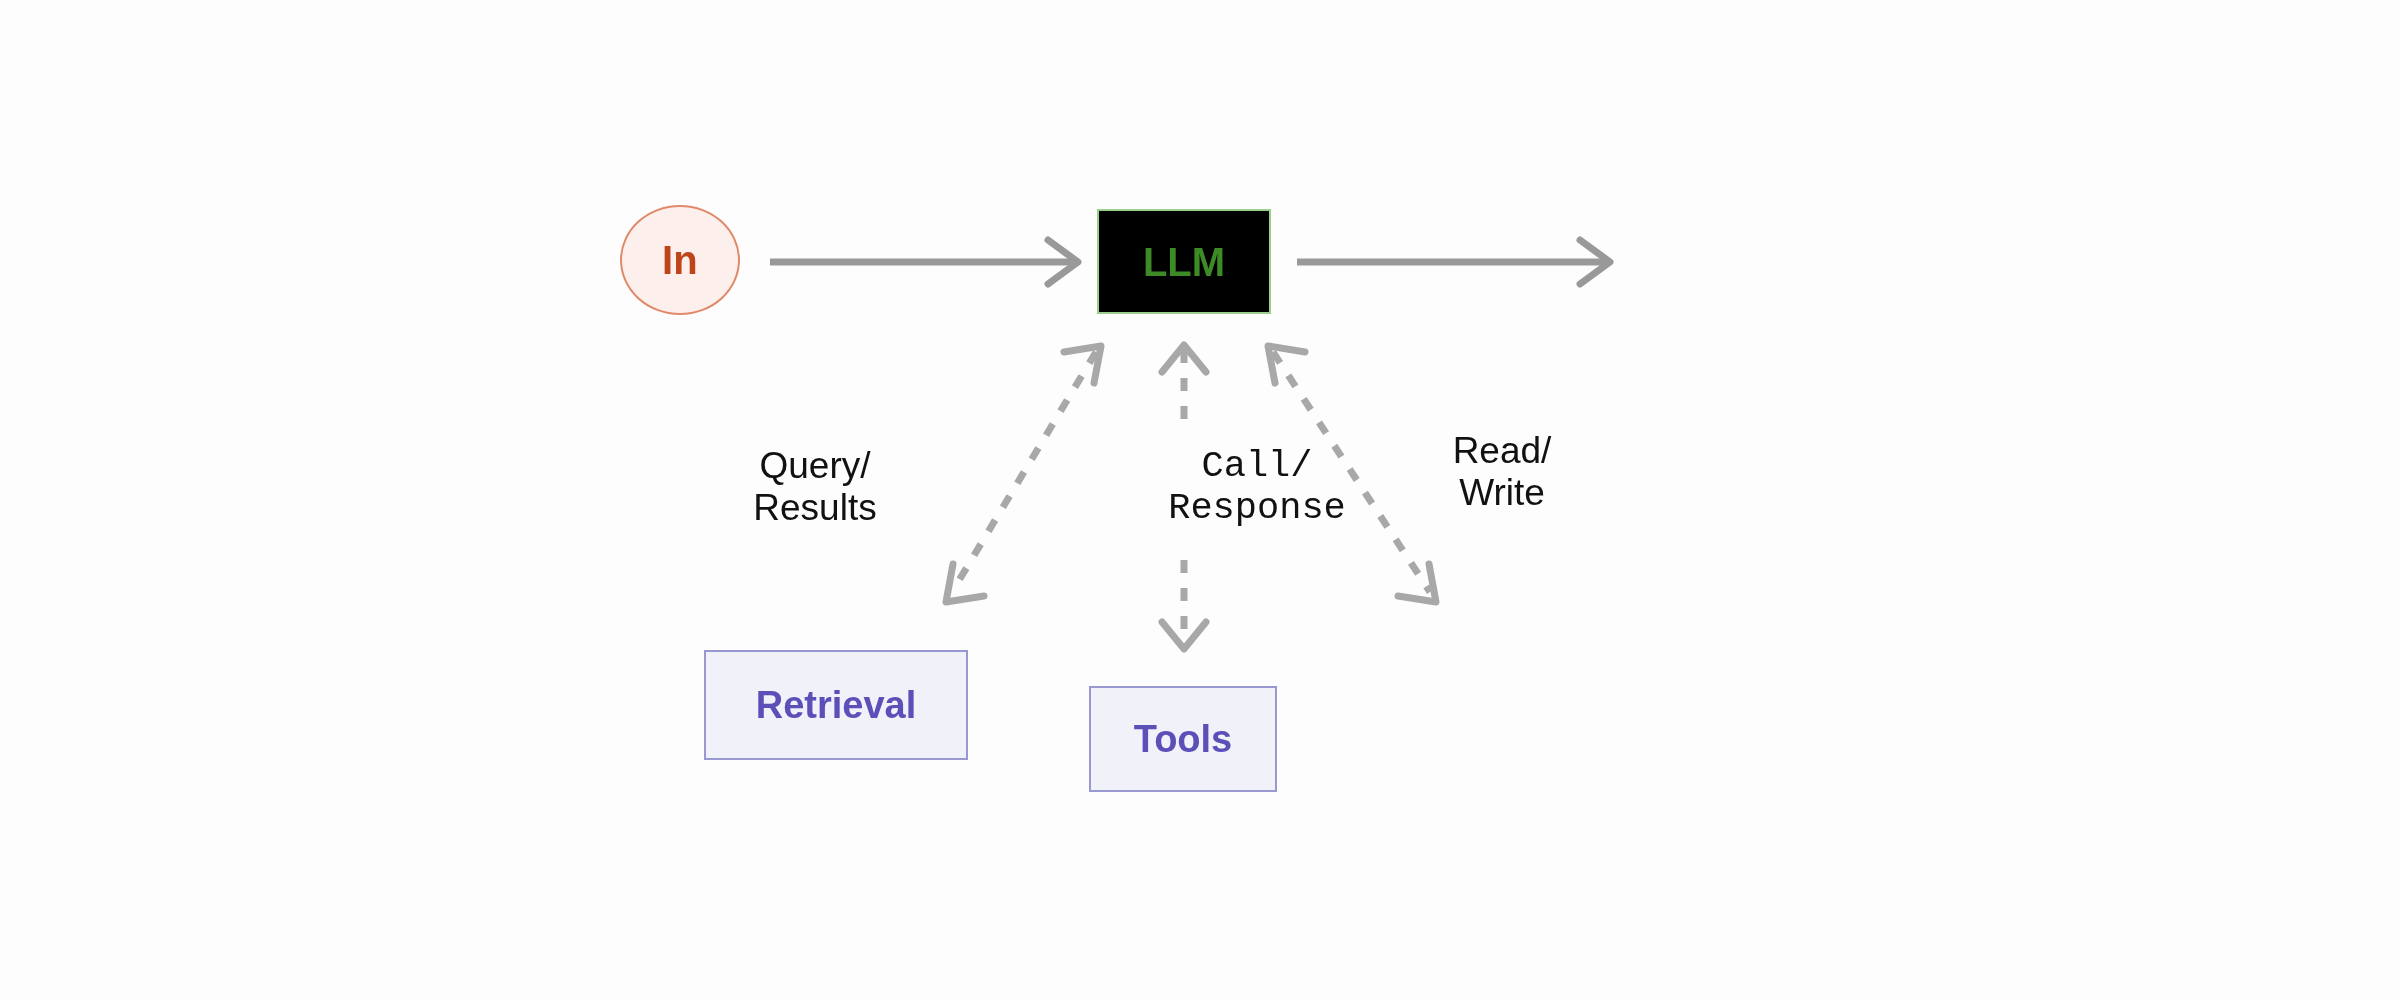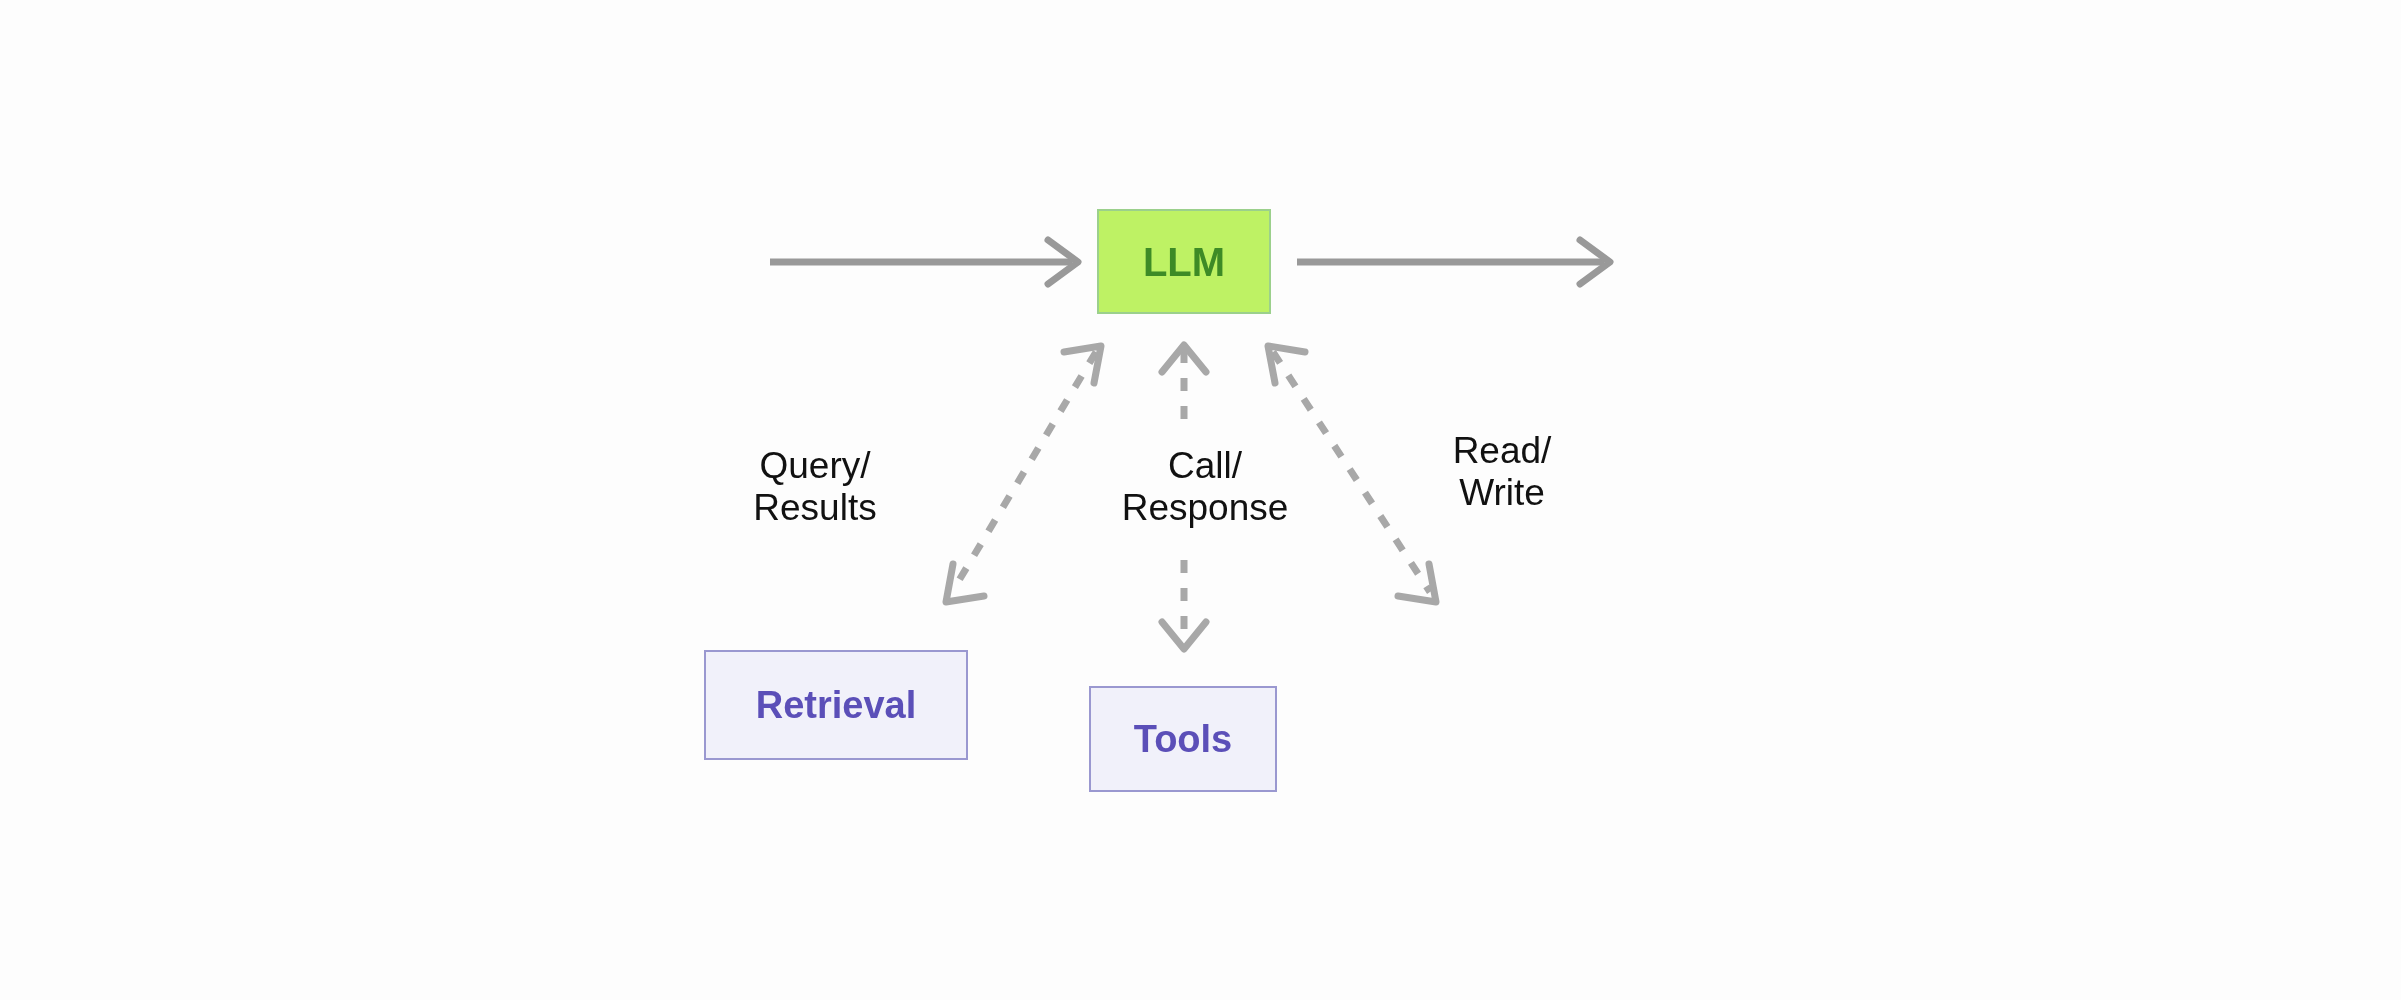--- a/index.html
+++ b/index.html
@@ -61,21 +61,21 @@
     height: 110px;
     border-radius: 55px / 52px;
   }
 
   
   #node-llm {
     left: 1097px;
     top: 209px;
     width: 174px;
     height: 105px;
-    background: #bef264;
+    background: #000000;
     border: 2px solid #9bd08c;
     color: #3d8b26;
     font-weight: bold;
     font-size: 40px;
   }
 
   
   .node-capability {
     background: #f1f1fa;
     border: 2px solid #9a98d0;
@@ -107,21 +107,21 @@
   .edge-label {
     position: absolute;
     color: #111111;
     font-size: 37px;
     line-height: 1.14;
     text-align: center;
     font-weight: 400;
     white-space: pre-line;
   }
   #label-query   { left: 700px;  top: 445px; width: 230px; }
-  #label-call    { left: 1080px; top: 445px; width: 250px; }
+  #label-call    { left: 1132px; top: 445px; width: 250px; font-family: Liberation Mono, monospace; }
   #label-read    { left: 1392px; top: 430px; width: 220px; }
 </style>
 </head>
 <body>
 
 <div id="canvas">
 
   <svg id="edges" viewBox="0 0 2401 1000" width="2401" height="1000" xmlns="http://www.w3.org/2000/svg">
 
     <g>
@@ -147,20 +147,23 @@
       <polyline points="1162,622 1184,649 1206,622" fill="none" stroke="#a8a8a8" stroke-width="7" stroke-linecap="round" stroke-linejoin="round"></polyline>
     </g>
 
     <g>
       <line x1="1273" y1="352" x2="1430" y2="592" stroke="#a8a8a8" stroke-width="7" stroke-dasharray="13 15" stroke-linecap="butt"></line>
       <polyline points="1305,352 1268,346 1275,383" fill="none" stroke="#a8a8a8" stroke-width="7" stroke-linecap="round" stroke-linejoin="round"></polyline>
       <polyline points="1398,596 1436,602 1429,564" fill="none" stroke="#a8a8a8" stroke-width="7" stroke-linecap="round" stroke-linejoin="round"></polyline>
     </g>
   </svg>
 
+  <div class="node node-terminal" id="node-in">
+    <span>In</span>
+  </div>
 
   <div class="node" id="node-llm">
     <span>LLM</span>
   </div>
 
 
   <div class="node node-capability" id="node-retrieval">
     <span>Retrieval</span>
   </div>
 

